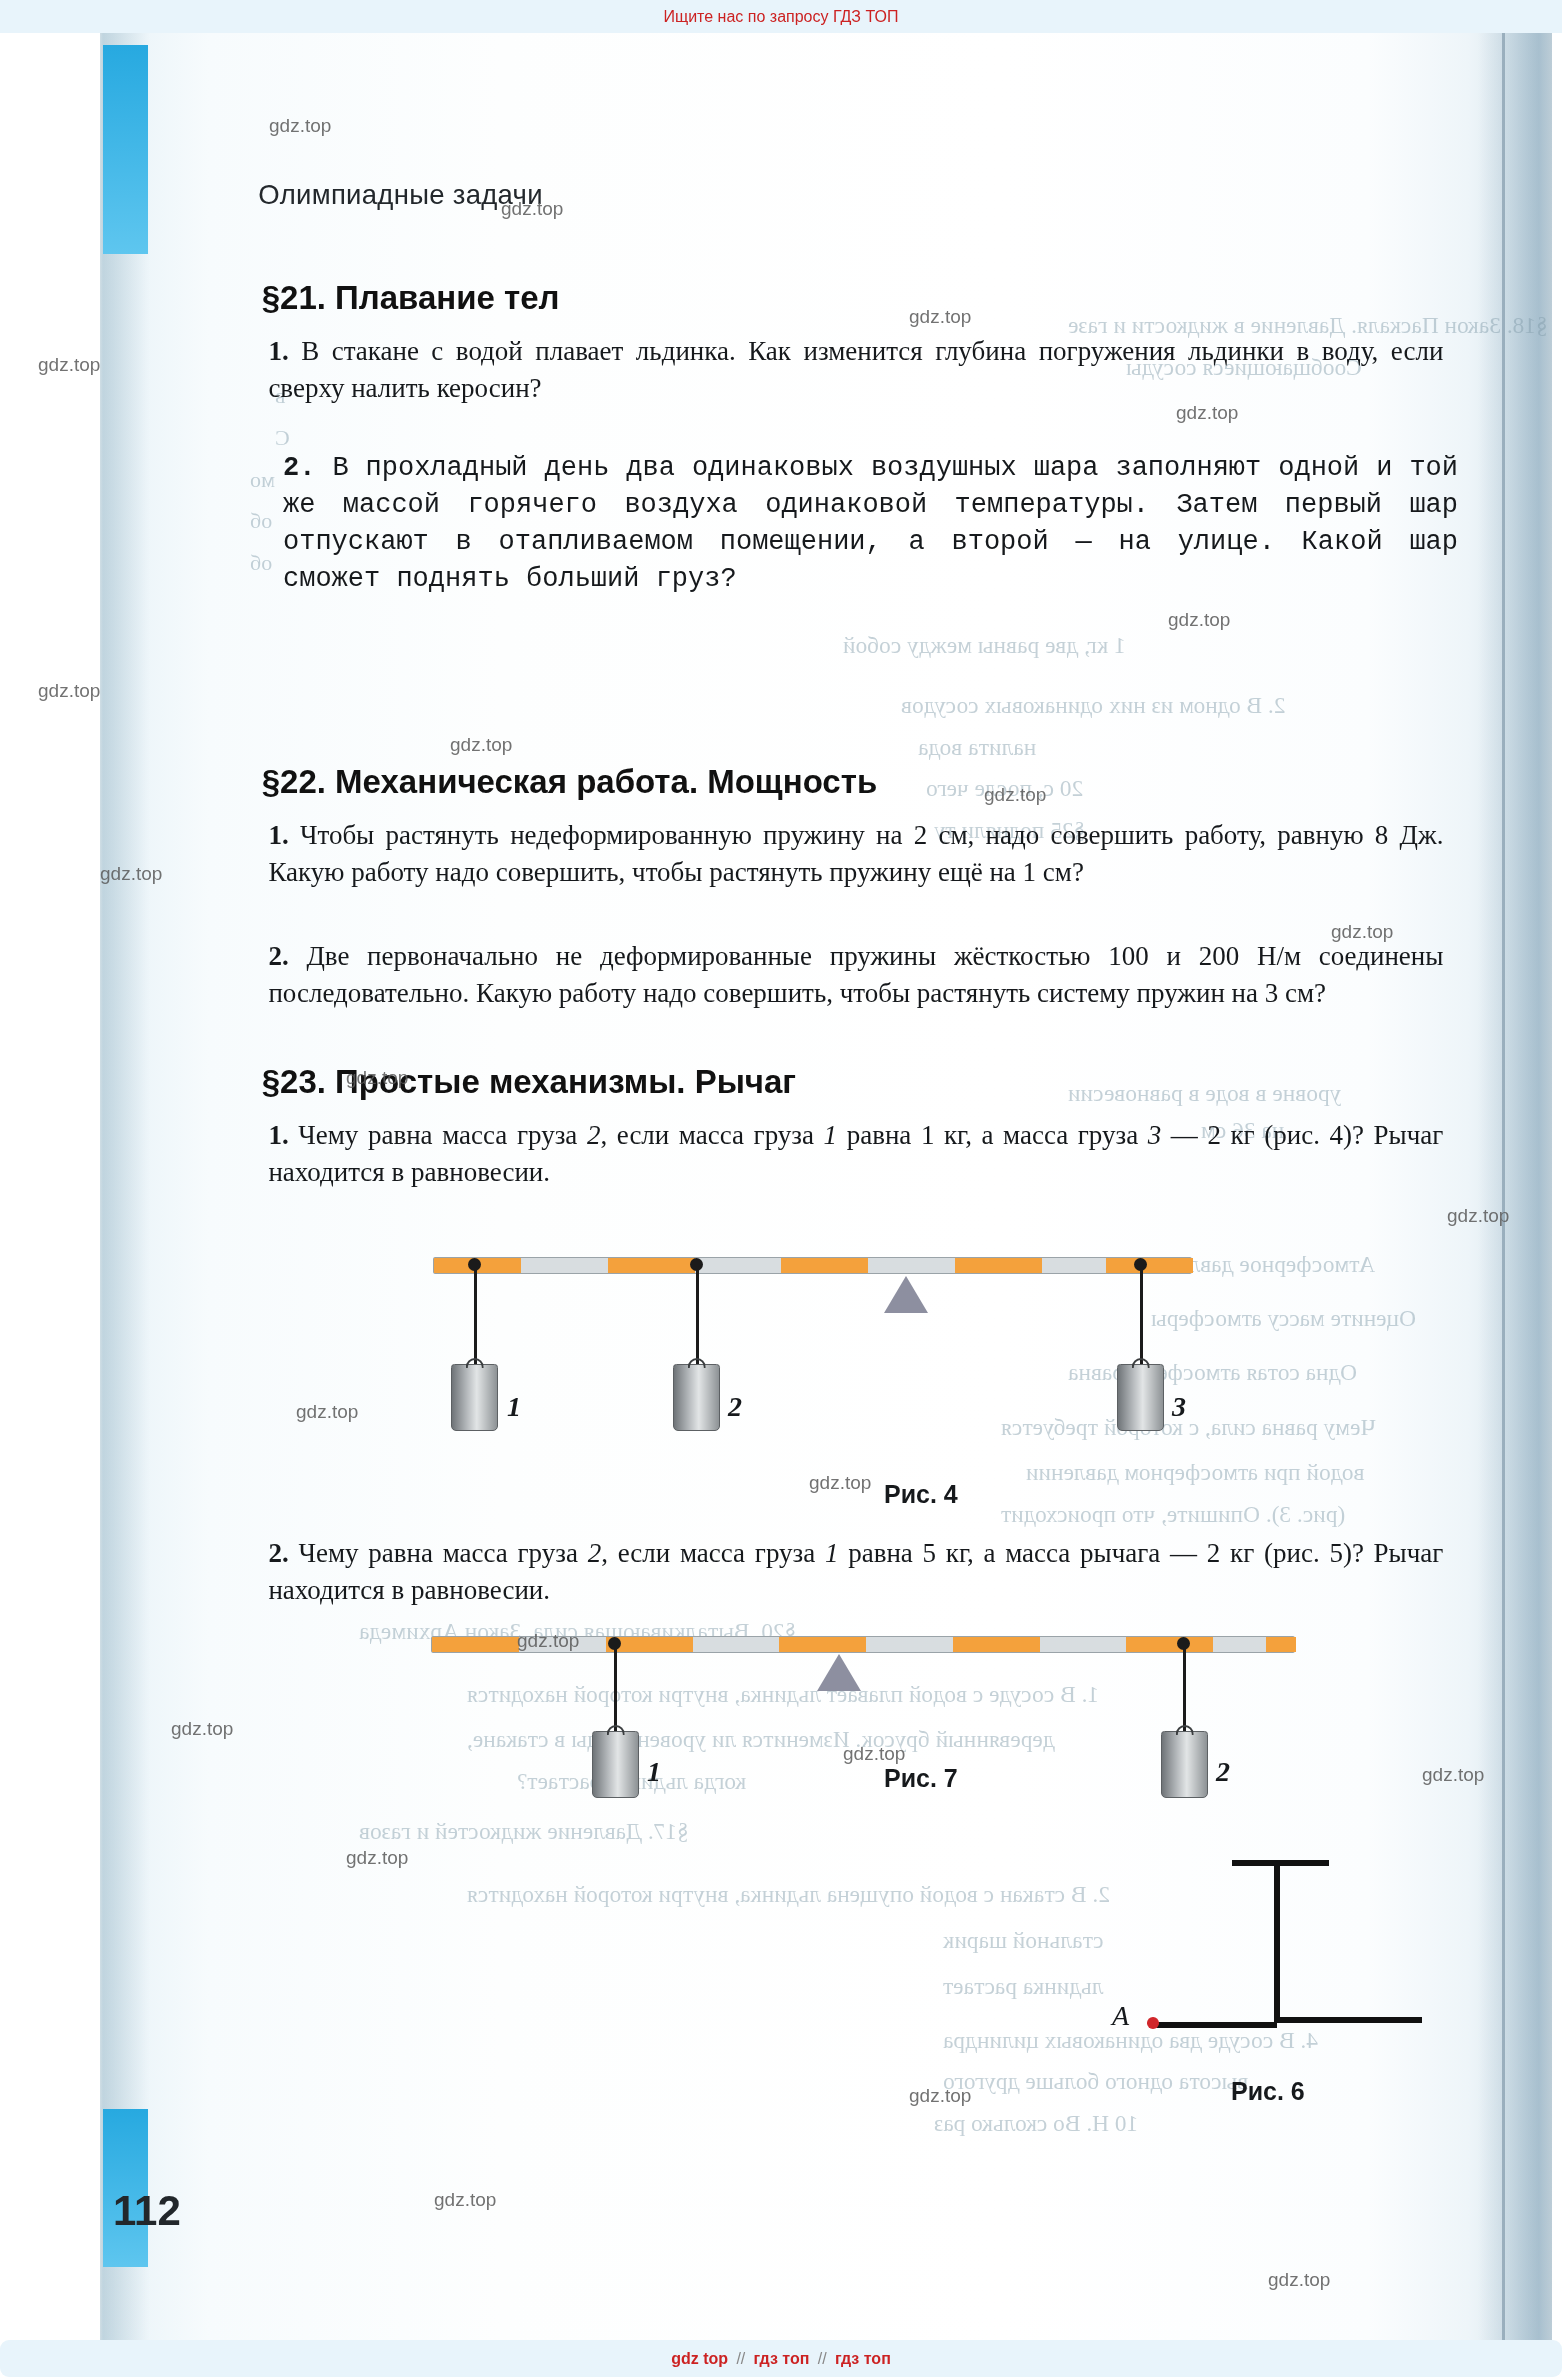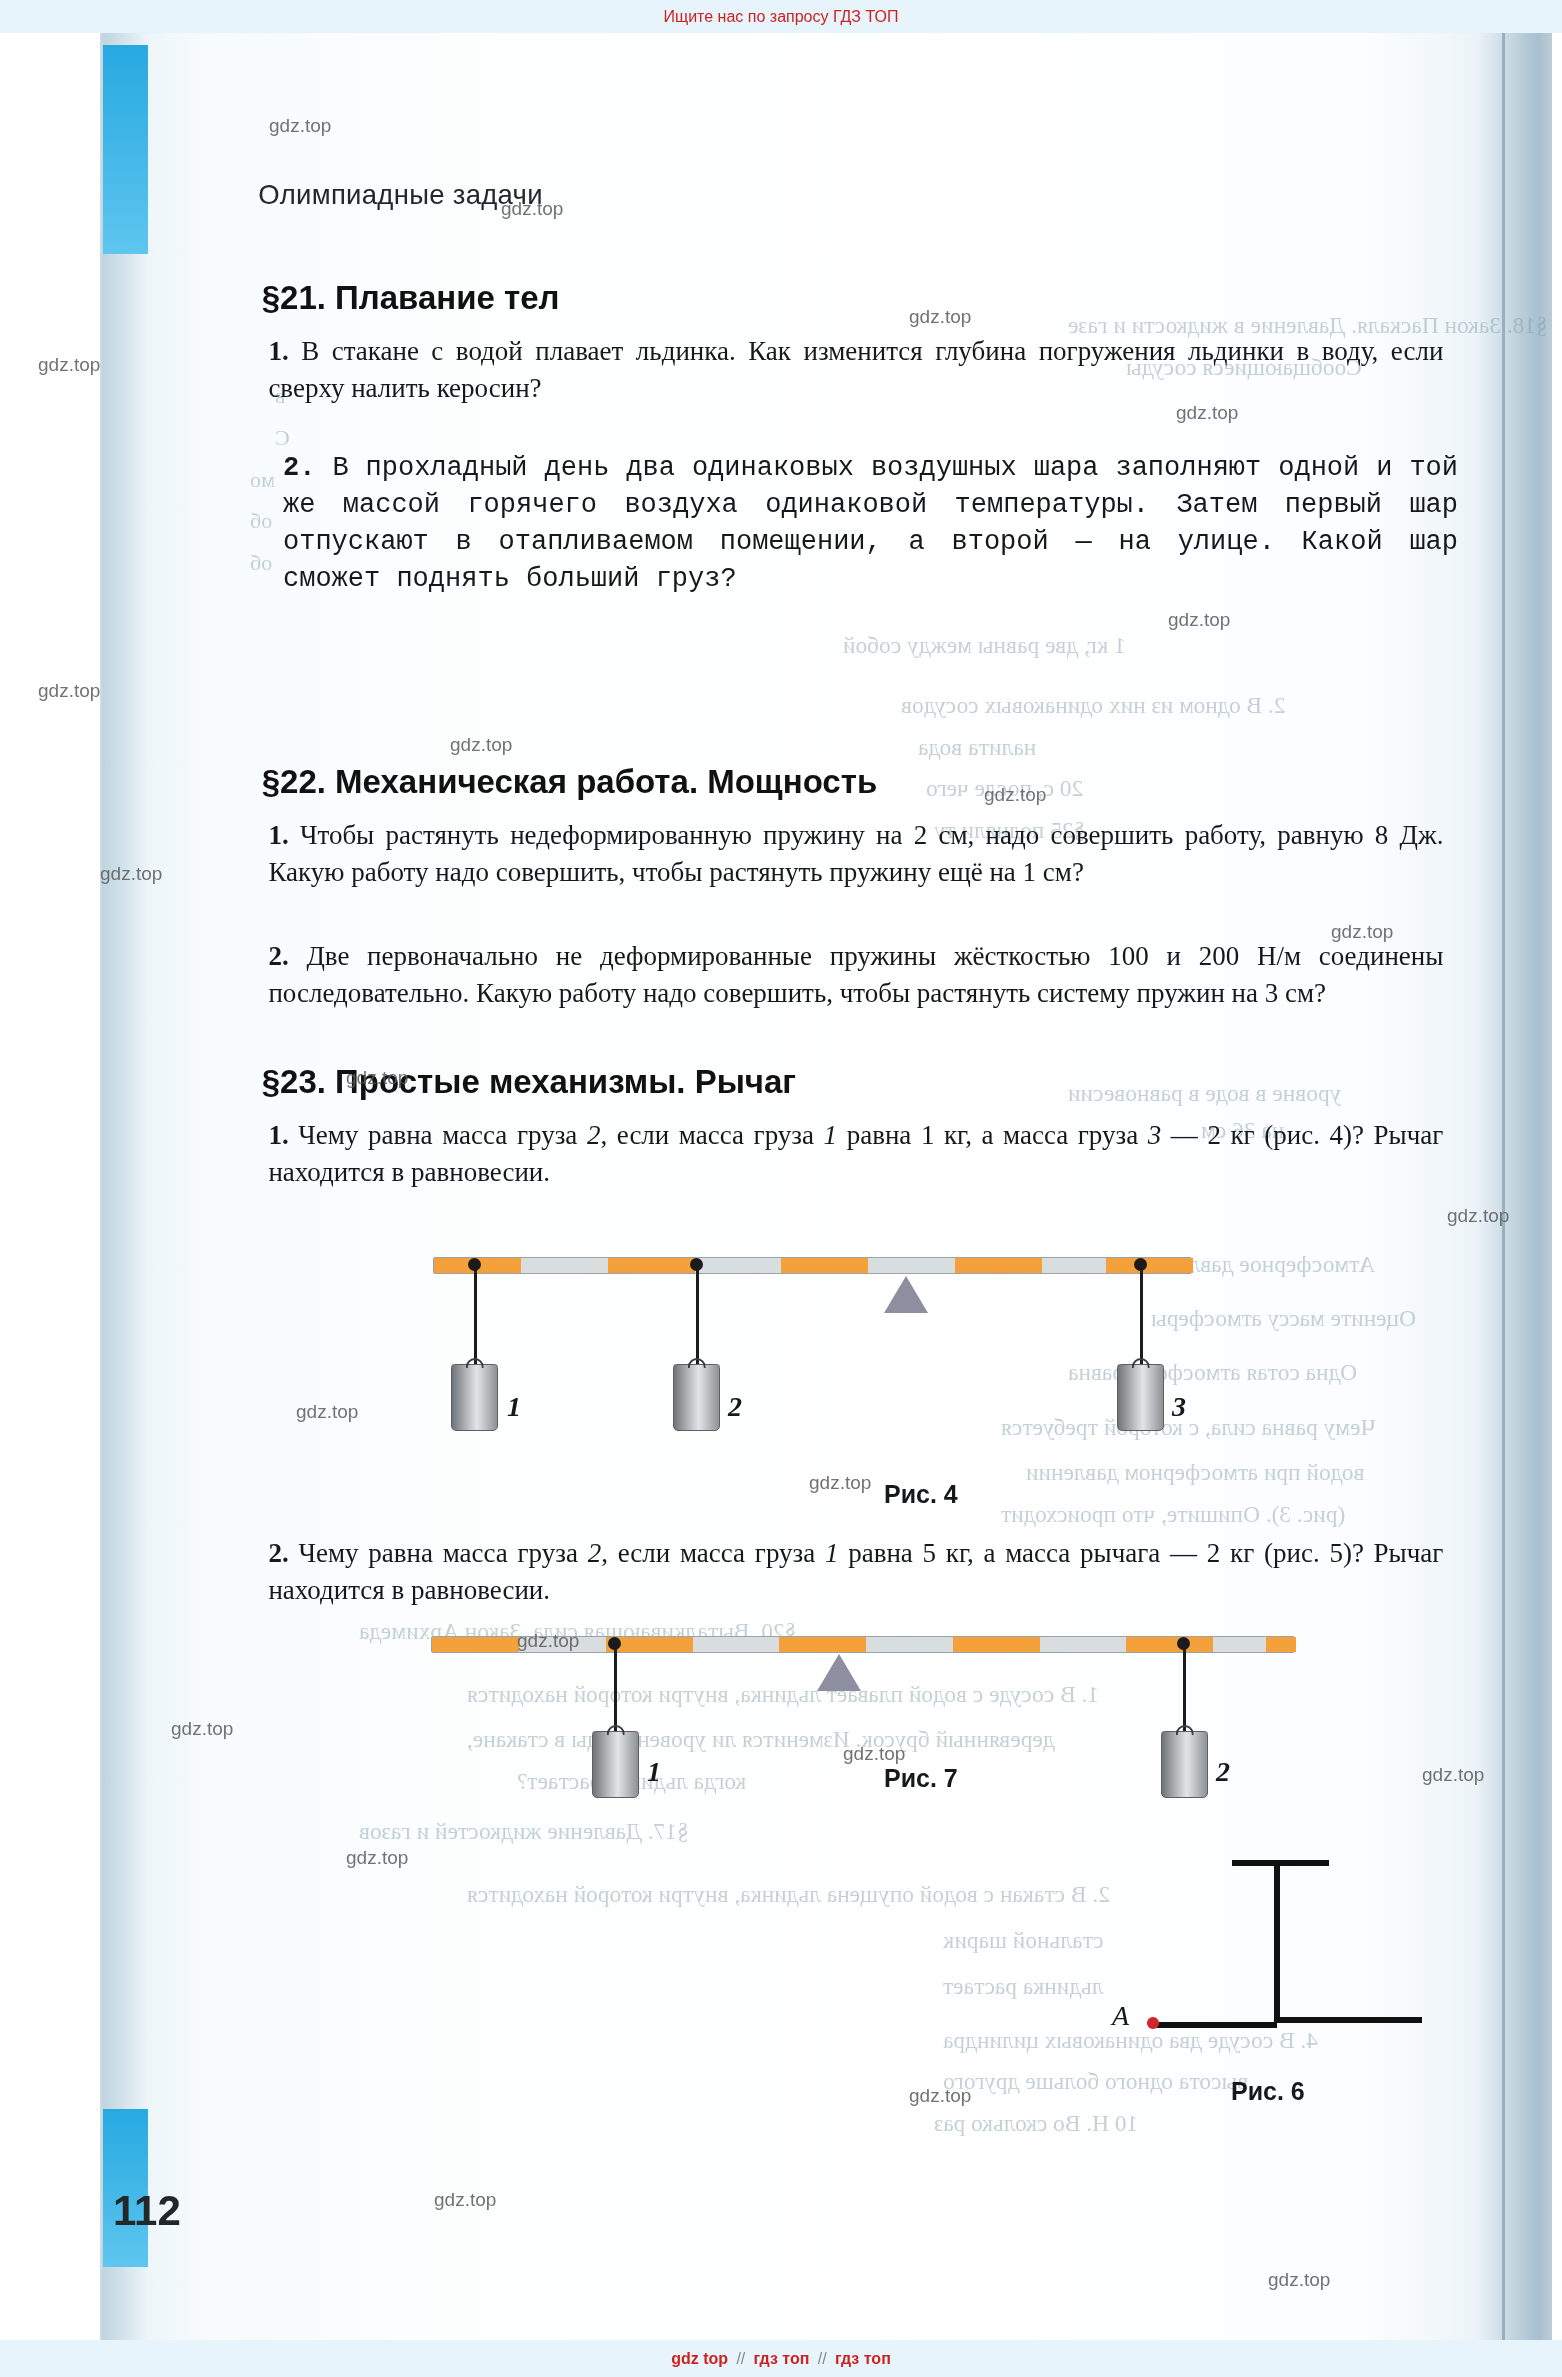--- a/index.html
+++ b/index.html
@@ -34,20 +34,21 @@
   .promo-bottom {
     position: absolute;
     bottom: 0; left: 0;
     width: 1562px;
     height: 37px;
     background: #e8f4fb;
     display: flex;
     align-items: center;
     justify-content: center;
     gap: 8.3px;
+    border-radius: 9px;
   }
   .promo-bottom span {
     color: #cc2222;
     font-size: 16px;
     font-family: "Liberation Sans", sans-serif;
     font-weight: bold;
   }
   .promo-bottom .sep {
     color: #888;
     font-weight: normal;

